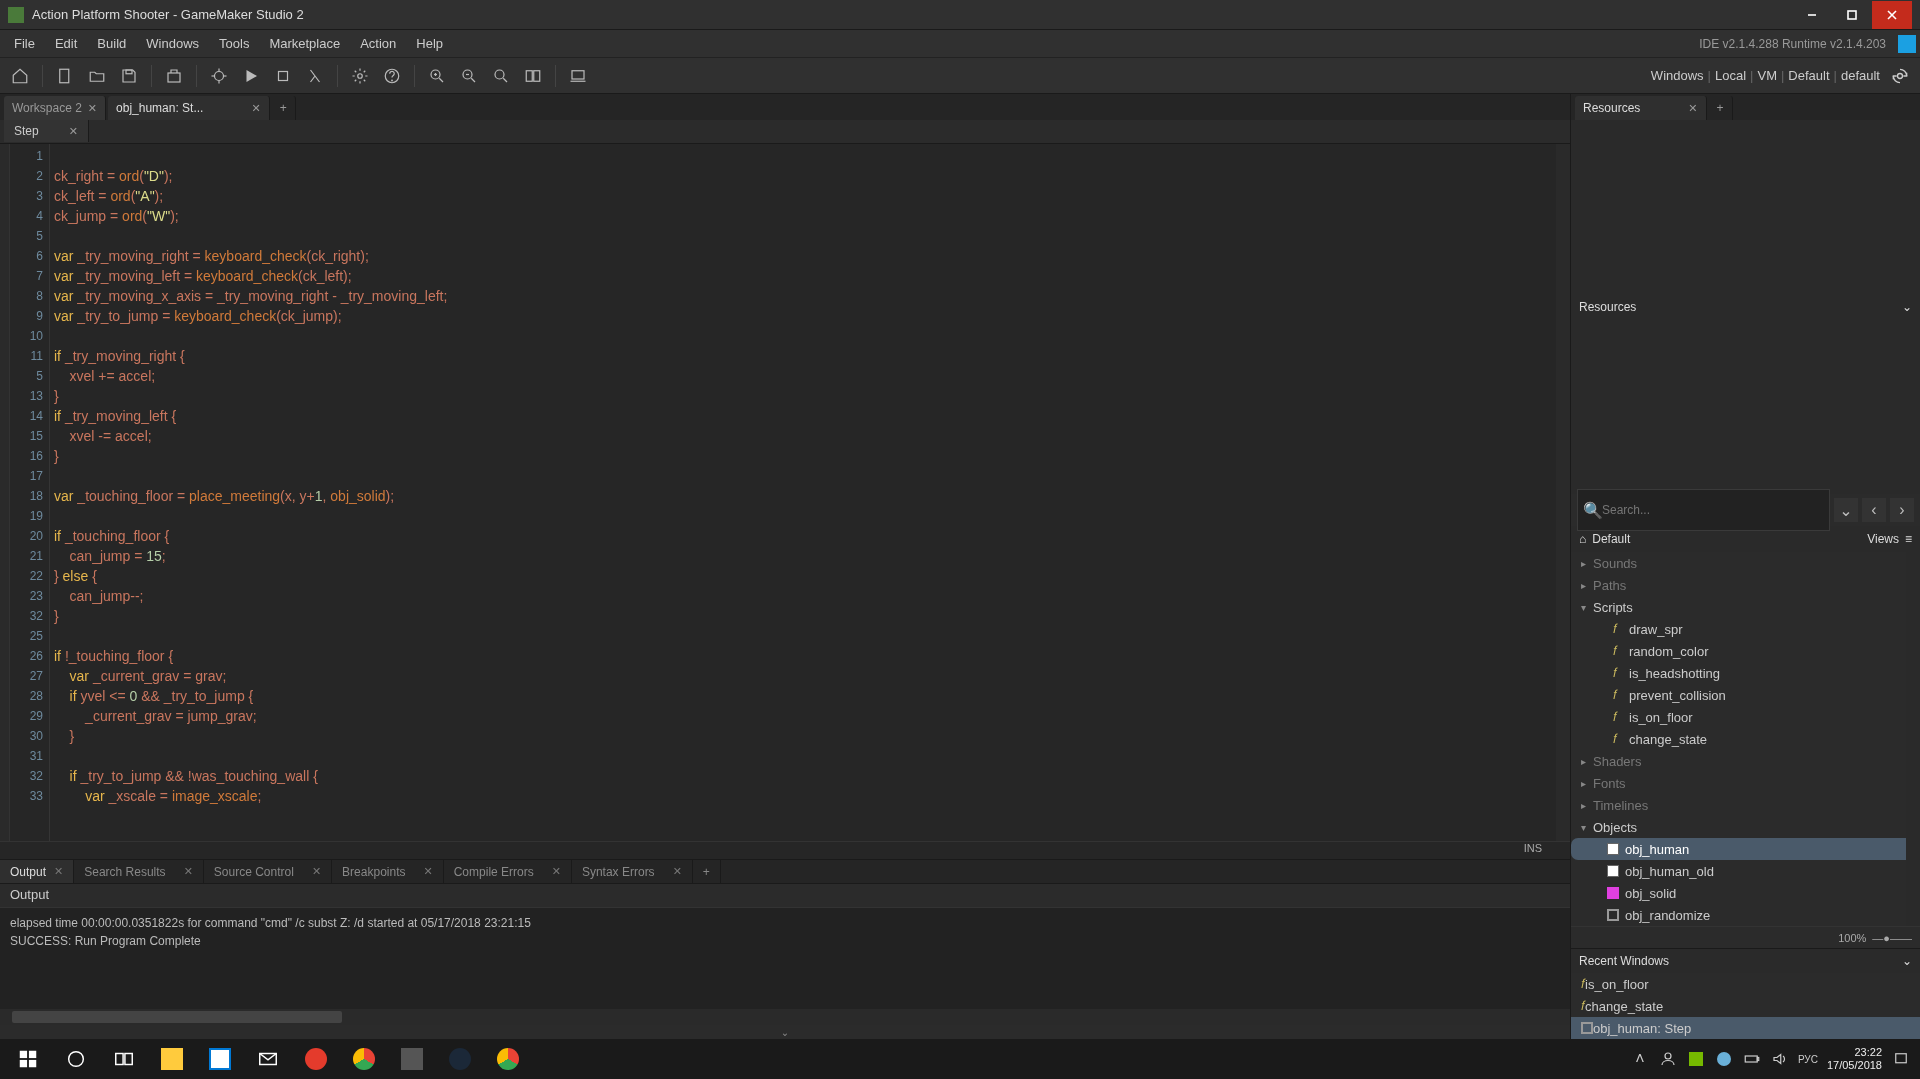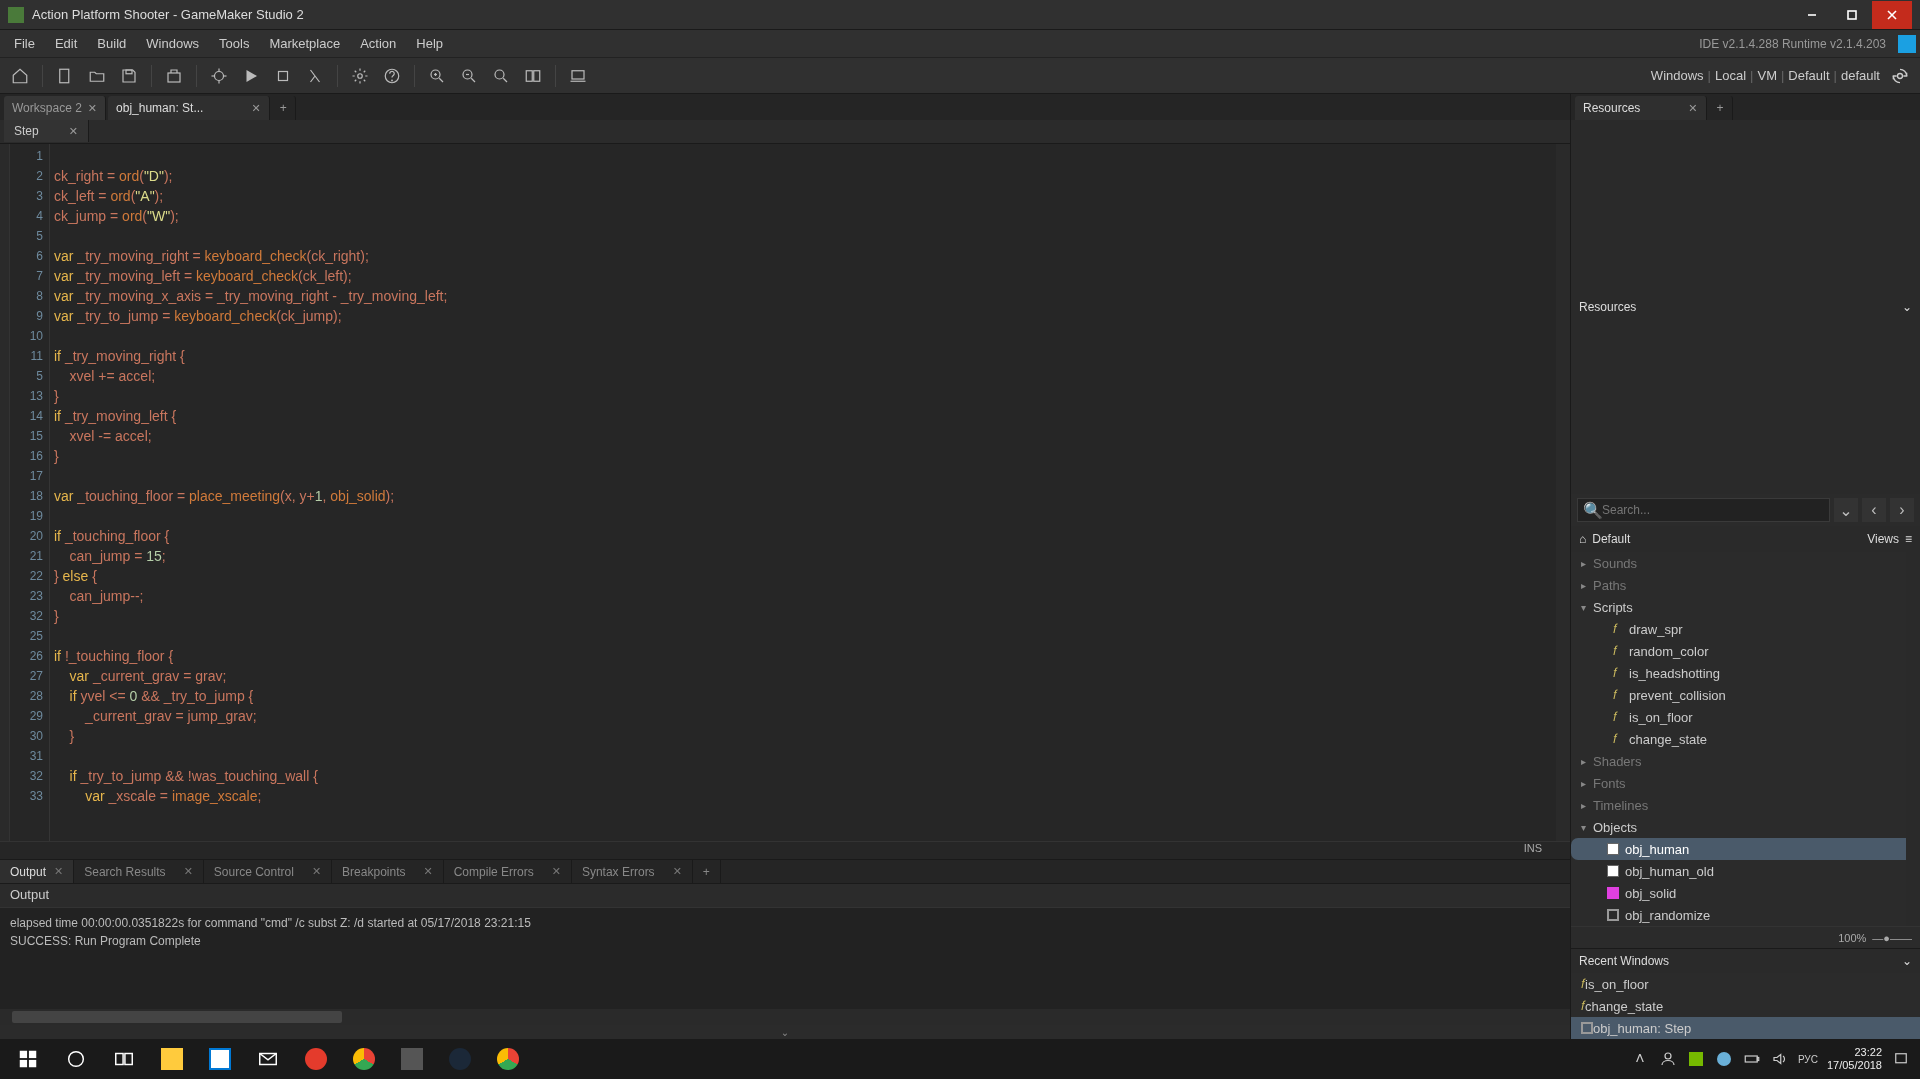--- a/index.html
+++ b/index.html
@@ -71,21 +71,21 @@
 .obody { flex: 1; background: #222; padding: 6px 10px; font-size: 12px; color: #bbb; font-family: Consolas, monospace; line-height: 18px; }
 .ohscroll { height: 16px; background: #2a2a2a; position: relative; }
 .ohscroll .thumb { position: absolute; left: 12px; width: 330px; top: 2px; height: 12px; background: #444; border-radius: 2px; }
 .collapse-bar { height: 14px; background: #2b2b2b; display: flex; align-items: center; justify-content: center; color: #888; font-size: 10px; }
 
 
 .panel-tab-row { height: 26px; background: #252525; display: flex; align-items: flex-end; padding-left: 4px; }
 .panel-title { background: #333; height: 24px; display: flex; align-items: center; padding: 0 8px; font-size: 12px; color: #ddd; flex: 1; justify-content: space-between; }
 .panel-title.dark { background: #2a2a2a; }
 .search-row { height: 32px; background: #2b2b2b; display: flex; align-items: center; padding: 0 6px; gap: 4px; }
-.search-row input { flex: 1; background: #222; border: 1px solid #3a3a3a; color: #ccc; height: 24px; padding: 0 6px 0 24px; font-size: 12px; }
+.search-row input { flex: 1; background: #222; border: 1px solid #3a3a3a; color: #ccc; height: 42px; padding: 0 6px 0 24px; font-size: 12px; }
 .search-row .navbtn { width: 24px; height: 24px; background: #333; display: flex; align-items: center; justify-content: center; color: #bbb; cursor: pointer; }
 .search-row .srch-icon { position: absolute; margin-left: 6px; color: #888; pointer-events: none; }
 .default-row { height: 26px; background: #2a2a2a; display: flex; align-items: center; padding: 0 8px; font-size: 12px; color: #ddd; justify-content: space-between; }
 .default-row .left { display: flex; align-items: center; gap: 6px; }
 .tree { flex: 1; overflow: auto; background: #2b2b2b; font-size: 13px; position: relative; }
 .tree .row { height: 22px; display: flex; align-items: center; padding-left: 10px; color: #aaa; cursor: pointer; }
 .tree .row.cat { color: #ccc; }
 .tree .row.cat.dim { color: #777; }
 .tree .row.item { padding-left: 36px; color: #ccc; }
 .tree .row.sel { background: #4a5a6a; color: #fff; border-radius: 7px; }

